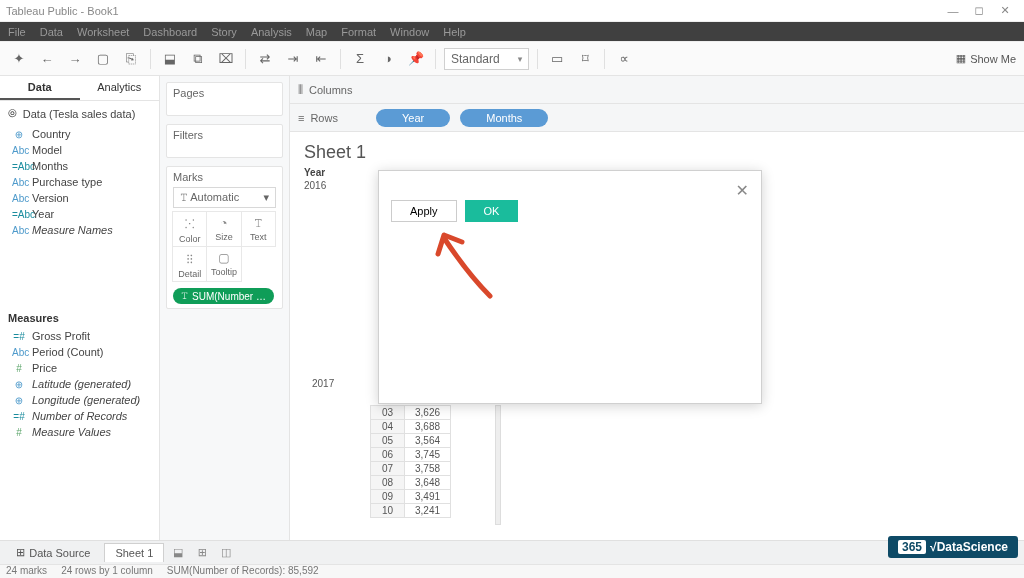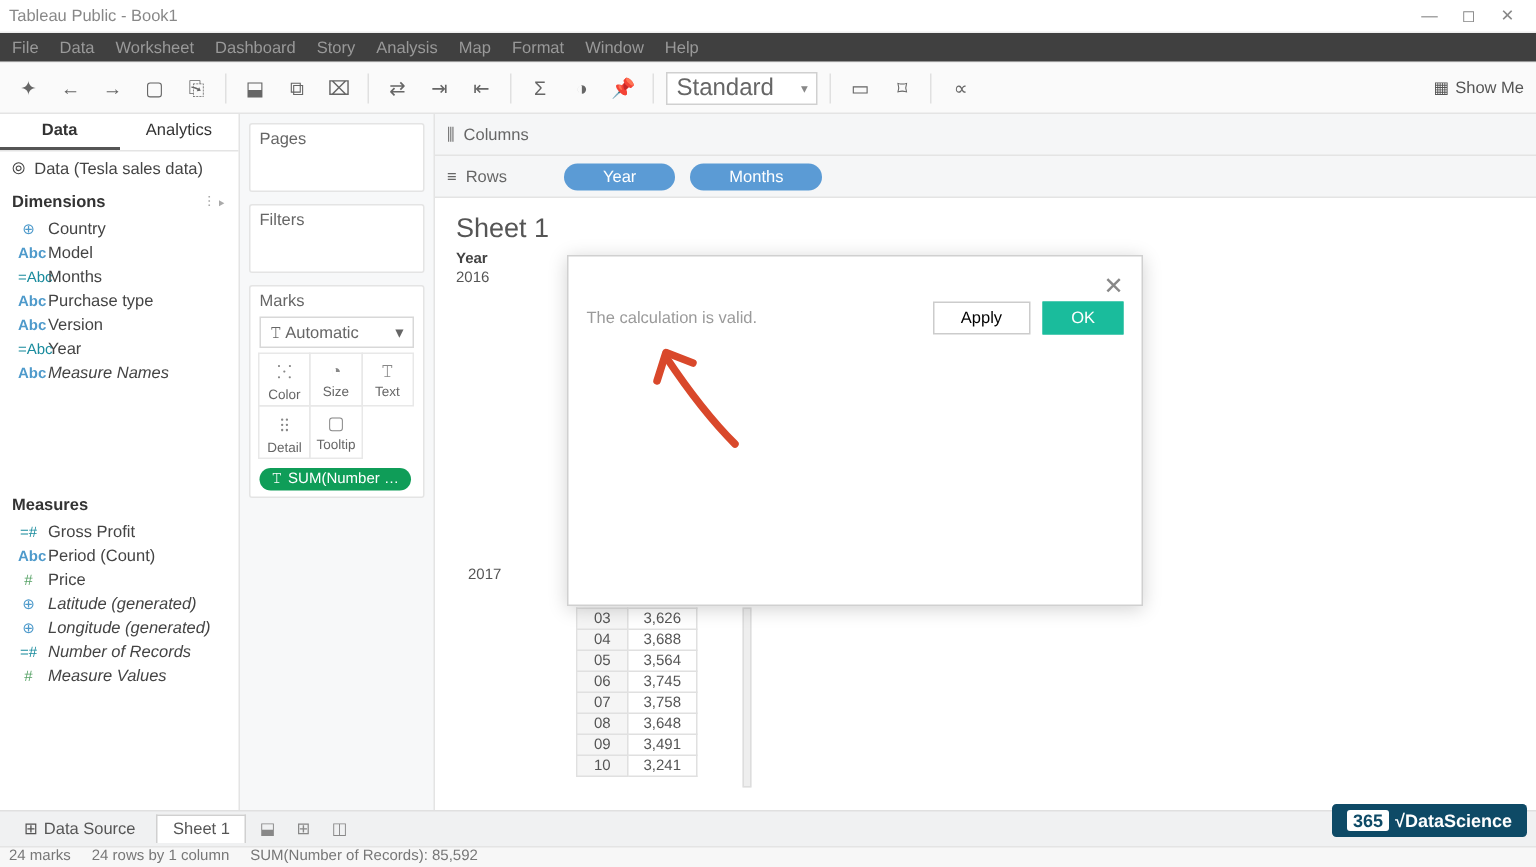--- a/index.html
+++ b/index.html
@@ -11,67 +11,67 @@
   .titlebar .winbtn { width:26px; text-align:center; color:#888; }
 
   
   .menubar { height:20px; background:#404040; display:flex; align-items:center; gap:14px; padding:0 8px; color:#999; border-bottom:1px solid #eee; font-size:11px;}
   .menubar span { cursor:default; }
 
   
   .toolbar { height:34px; background:#fafafa; border-bottom:1px solid #e4e4e4; display:flex; align-items:center; padding:0 8px; gap:6px; color:#666; }
   .toolbar .tbtn { width:22px; height:22px; display:flex; align-items:center; justify-content:center; border-radius:2px; font-size:13px; }
   .toolbar .sep { width:1px; height:20px; background:#e0e0e0; margin:0 2px; }
-  .toolbar .dropdown { border:1px solid #d0d0d0; height:22px; display:flex; align-items:center; padding:0 6px; gap:18px; font-size:16px; background:#fff; }
+  .toolbar .dropdown { border:1px solid #d0d0d0; height:22px; display:flex; align-items:center; padding:0 6px; gap:18px; font-size:12px; background:#fff; }
   .toolbar .dropdown::after { content:"▾"; font-size:9px; color:#888; }
   .toolbar .spacer { flex:1; }
   .showme { display:flex; align-items:center; gap:4px; color:#555; }
 
   
   .main { display:flex; height:calc(578px - 22px - 20px - 34px - 24px - 14px); }
 
   
   .leftpane { width:160px; background:#fff; border-right:1px solid #e4e4e4; display:flex; flex-direction:column; }
   .leftpane .tabs { display:flex; border-bottom:1px solid #e4e4e4; }
   .leftpane .tabs div { flex:1; padding:5px 0; text-align:center; font-size:11px; }
   .leftpane .tabs .active { font-weight:bold; border-bottom:2px solid #555; }
   .leftpane .source { padding:6px 8px; display:flex; align-items:center; gap:6px; color:#444; }
   .leftpane .section { padding:4px 8px; font-weight:bold; display:flex; align-items:center; justify-content:space-between; }
   .leftpane .section .tools { font-weight:normal; color:#aaa; font-size:10px; letter-spacing:1px; }
   .leftpane .item { padding:2px 8px 2px 12px; display:flex; align-items:center; gap:6px; color:#444; }
   .leftpane .item .ico { width:14px; text-align:center; font-size:10px; }
   .ico-globe { color:#4e9acb; }
-  .ico-abc { color:#4e9acb; font-size:9px;font-weight:bold; }
+  .ico-abc { color:#4e9acb; font-size:9px; }
   .ico-abc-t { color:#1a8c9e; font-size:9px; }
   .ico-hash { color:#5aa469; }
   .ico-hash-t { color:#1a8c9e; }
   .italic { font-style:italic; }
 
   
   .midpane { width:130px; background:#f7f8f9; border-right:1px solid #e4e4e4; display:flex; flex-direction:column; gap:8px; padding:6px; }
   .card { background:#fff; border:1px solid #e4e4e4; border-radius:2px; padding:4px 6px; color:#666; }
   .card .cardtitle { font-size:11px; color:#666; }
-  .card.empty { height:46px; }
+  .card.empty { height:34px; }
   .marks .select { border:1px solid #d8d8d8; margin-top:4px; padding:3px 6px; display:flex; justify-content:space-between; align-items:center; font-size:11px; }
   .marks .grid { display:grid; grid-template-columns:repeat(3,1fr); gap:0; margin-top:4px; }
   .marks .cell { border:1px solid #e8e8e8; margin:-1px 0 0 -1px; height:36px; display:flex; flex-direction:column; align-items:center; justify-content:center; font-size:9px; color:#666; gap:2px;}
   .marks .cell .ci { font-size:12px; color:#888; }
   .pill-green { background:#0f9d58; color:#fff; border-radius:10px; padding:2px 8px; font-size:10px; display:inline-flex; align-items:center; gap:4px; margin-top:6px; }
 
   
   .shelves { flex:1; display:flex; flex-direction:column; }
   .shelf { height:28px; border-bottom:1px solid #e4e4e4; display:flex; align-items:center; padding:0 8px; gap:10px; }
   .shelf .label { color:#666; width:68px; display:flex; align-items:center; gap:6px; }
   .pill-blue { background:#5b9bd5; color:#fff; border-radius:11px; padding:3px 26px; font-size:11px; display:inline-flex; align-items:center; gap:6px; }
   .viz { flex:1; position:relative; background:#fff; padding:10px 14px; }
   .sheetname { font-size:18px; color:#555; margin-bottom:4px; }
   .yearlabel { font-size:10px; font-weight:bold; color:#444; }
   .yearval { font-size:10px; color:#555; margin-top:2px; }
 
-  .datatable { position:absolute; left:384px; top:405px; font-size:10px; color:#555; border-collapse:collapse; }
+  .datatable { position:absolute; left:370px; top:405px; font-size:10px; color:#555; border-collapse:collapse; }
   .datatable td { border:1px solid #e0e0e0; padding:1px 10px; text-align:right; background:#fff; }
   .datatable td:first-child { background:#f5f5f5; text-align:center; width:34px; }
   .scrollcue { position:absolute; left:495px; top:405px; width:6px; height:120px; background:#eee; border:1px solid #ddd; }
   .yearval2 { position:absolute; left:312px; top:378px; font-size:10px; color:#555; }
 
   
   .dialog { position:absolute; left:378px; top:170px; width:384px; height:234px; background:#fff; border:1px solid #d0d0d0; box-shadow:0 2px 12px rgba(0,0,0,0.18); display:flex; flex-direction:column; padding:10px 12px; z-index:10; }
   .dialog .hdr { display:flex; align-items:center; }
   .dialog .name-input { border:1px solid #dcdcdc; padding:4px 6px; width:160px; font-size:12px; color:#333; }
   .dialog .close { margin-left:auto; color:#888; font-size:16px; }
@@ -158,24 +158,20 @@
 
   <div class="leftpane">
     <div class="tabs">
       <div class="active">Data</div>
       <div>Analytics</div>
     </div>
     <div class="source">
       <span>⦾</span>
       <span>Data (Tesla sales data)</span>
     </div>
-    <div class="section">
-      <span>Dimensions</span>
-      <span class="tools">⫶ ▸</span>
-    </div>
     <div class="item">
         <span class="ico ico-globe">⊕</span>
         <span>Country</span>
       </div>
     <div class="item">
         <span class="ico ico-abc">Abc</span>
         <span>Model</span>
       </div>
     <div class="item">
         <span class="ico ico-abc-t">=Abc</span>
@@ -333,21 +329,20 @@
       </tr>
 </tbody>
   </table>
 <div class="scrollcue"></div>
 
 <div class="dialog">
   <div class="hdr">
     <span class="close">✕</span>
   </div>
   <div class="ftr">
-    <span class="status">The calculation is valid.</span>
     <button class="btn">Apply</button>
     <button class="btn primary">OK</button>
   </div>
 </div>
 
 <svg class="arrow" width="90" height="90">
   <path d="M 62 72 Q 40 50 16 14" stroke="#d9482b" stroke-width="5" fill="none" stroke-linecap="round"></path>
   <path d="M 10 30 L 16 11 L 34 18" stroke="#d9482b" stroke-width="5" fill="none" stroke-linecap="round" stroke-linejoin="round"></path>
 </svg>
 

